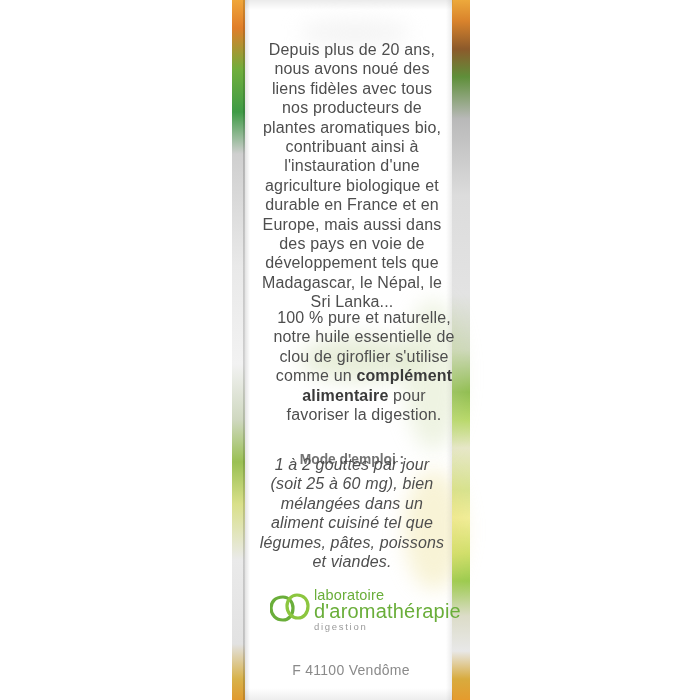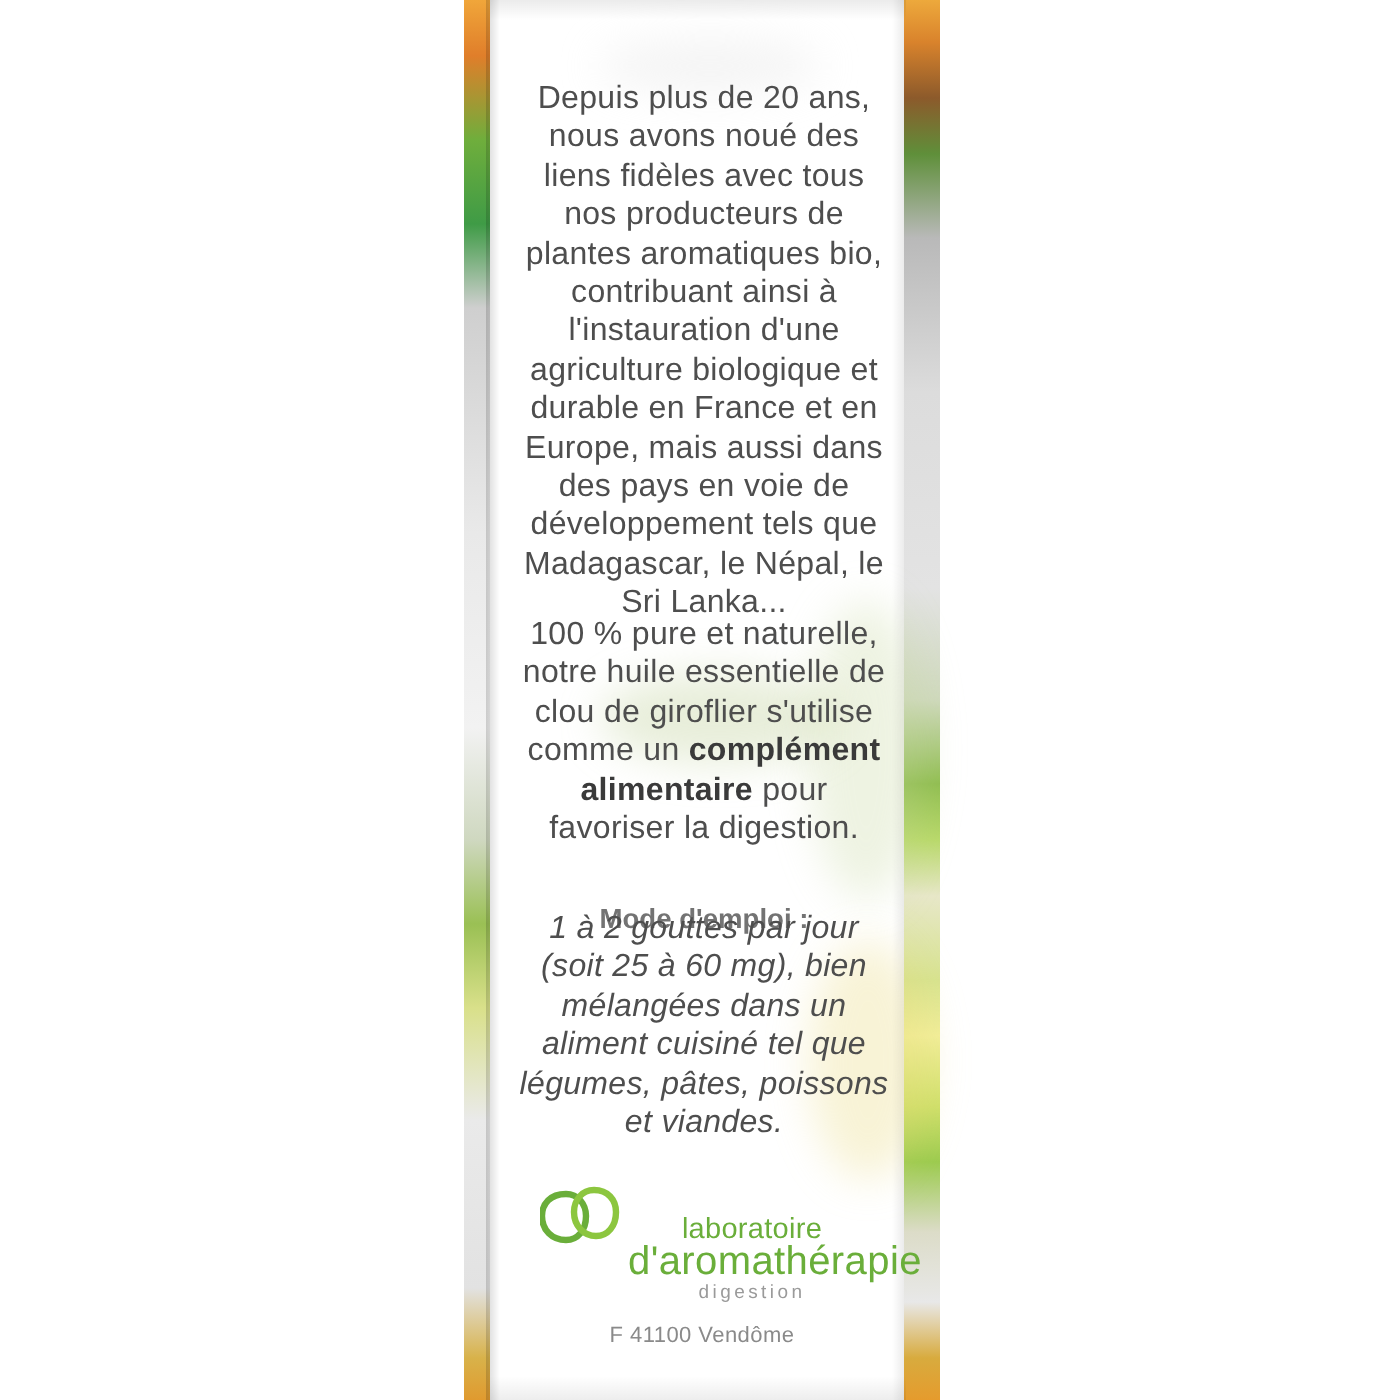--- a/index.html
+++ b/index.html
@@ -119,21 +119,21 @@
     text-align: center;
   }
   .para {
     font-size: 16px;
     line-height: 19.4px;
     letter-spacing: 0.01em;
     margin: 0;
     color: #4e4e4e;
   }
   .p1 { position: absolute; left: 4px; top: 40px;  width: 190px; }
-  .p2 { position: absolute; left: 4px; top: 308px; width: 190px; }
+  .p2 { position: absolute; left: 16px; top: 308px; width: 190px; }
   .mode-title {
     position: absolute;
     left: 4px;
     top: 452px;
     width: 190px;
     font-size: 13.8px;
     font-weight: bold;
     color: #737373;
   }
   .p3 { position: absolute; left: 4px; top: 455px; width: 190px; font-style: italic; }
@@ -150,23 +150,23 @@
   .logo-mark {
     position: absolute;
     left: 0px;
     top: 4px;
     width: 40px;
     height: 32px;
   }
   .logo-text {
     position: absolute;
     left: 44px;
-    top: 20px;
+    top: 0;
     width: 124px;
-    text-align: center;
+    text-align: left;
     color: #6aae3a;
   }
   .logo-line1 {
     font-size: 14.5px;
     line-height: 15px;
     letter-spacing: 0.01em;
   }
   .logo-line2 {
     font-size: 20px;
     line-height: 16px;
@@ -178,21 +178,21 @@
     letter-spacing: 0.18em;
     color: #9a9a9a;
     margin-top: 1px;
   }
   .footer-code {
     position: absolute;
     left: 253px;
     top: 662px;
     width: 196px;
     text-align: center;
-    font-size: 11px;
+    font-size: 14px;
     color: #8a8a8a;
     letter-spacing: 0.02em;
   }
 
   
   .top-shade {
     position: absolute; left: 245px; top: 0; width: 208px; height: 10px;
     background: linear-gradient(to bottom, rgba(0,0,0,0.08), rgba(0,0,0,0));
   }
   .bottom-shade {

